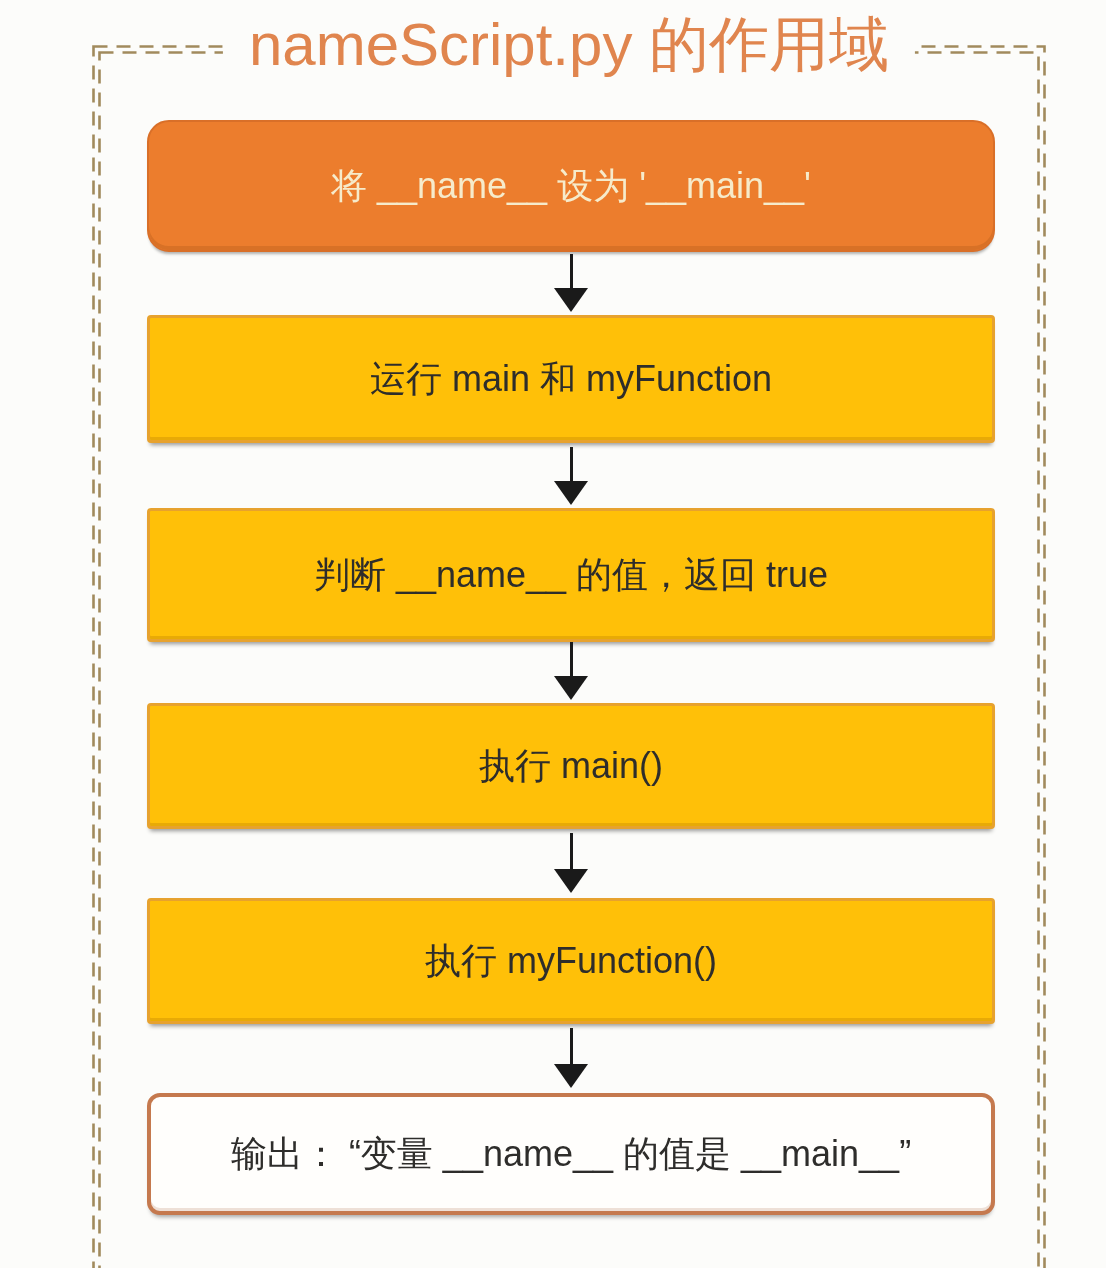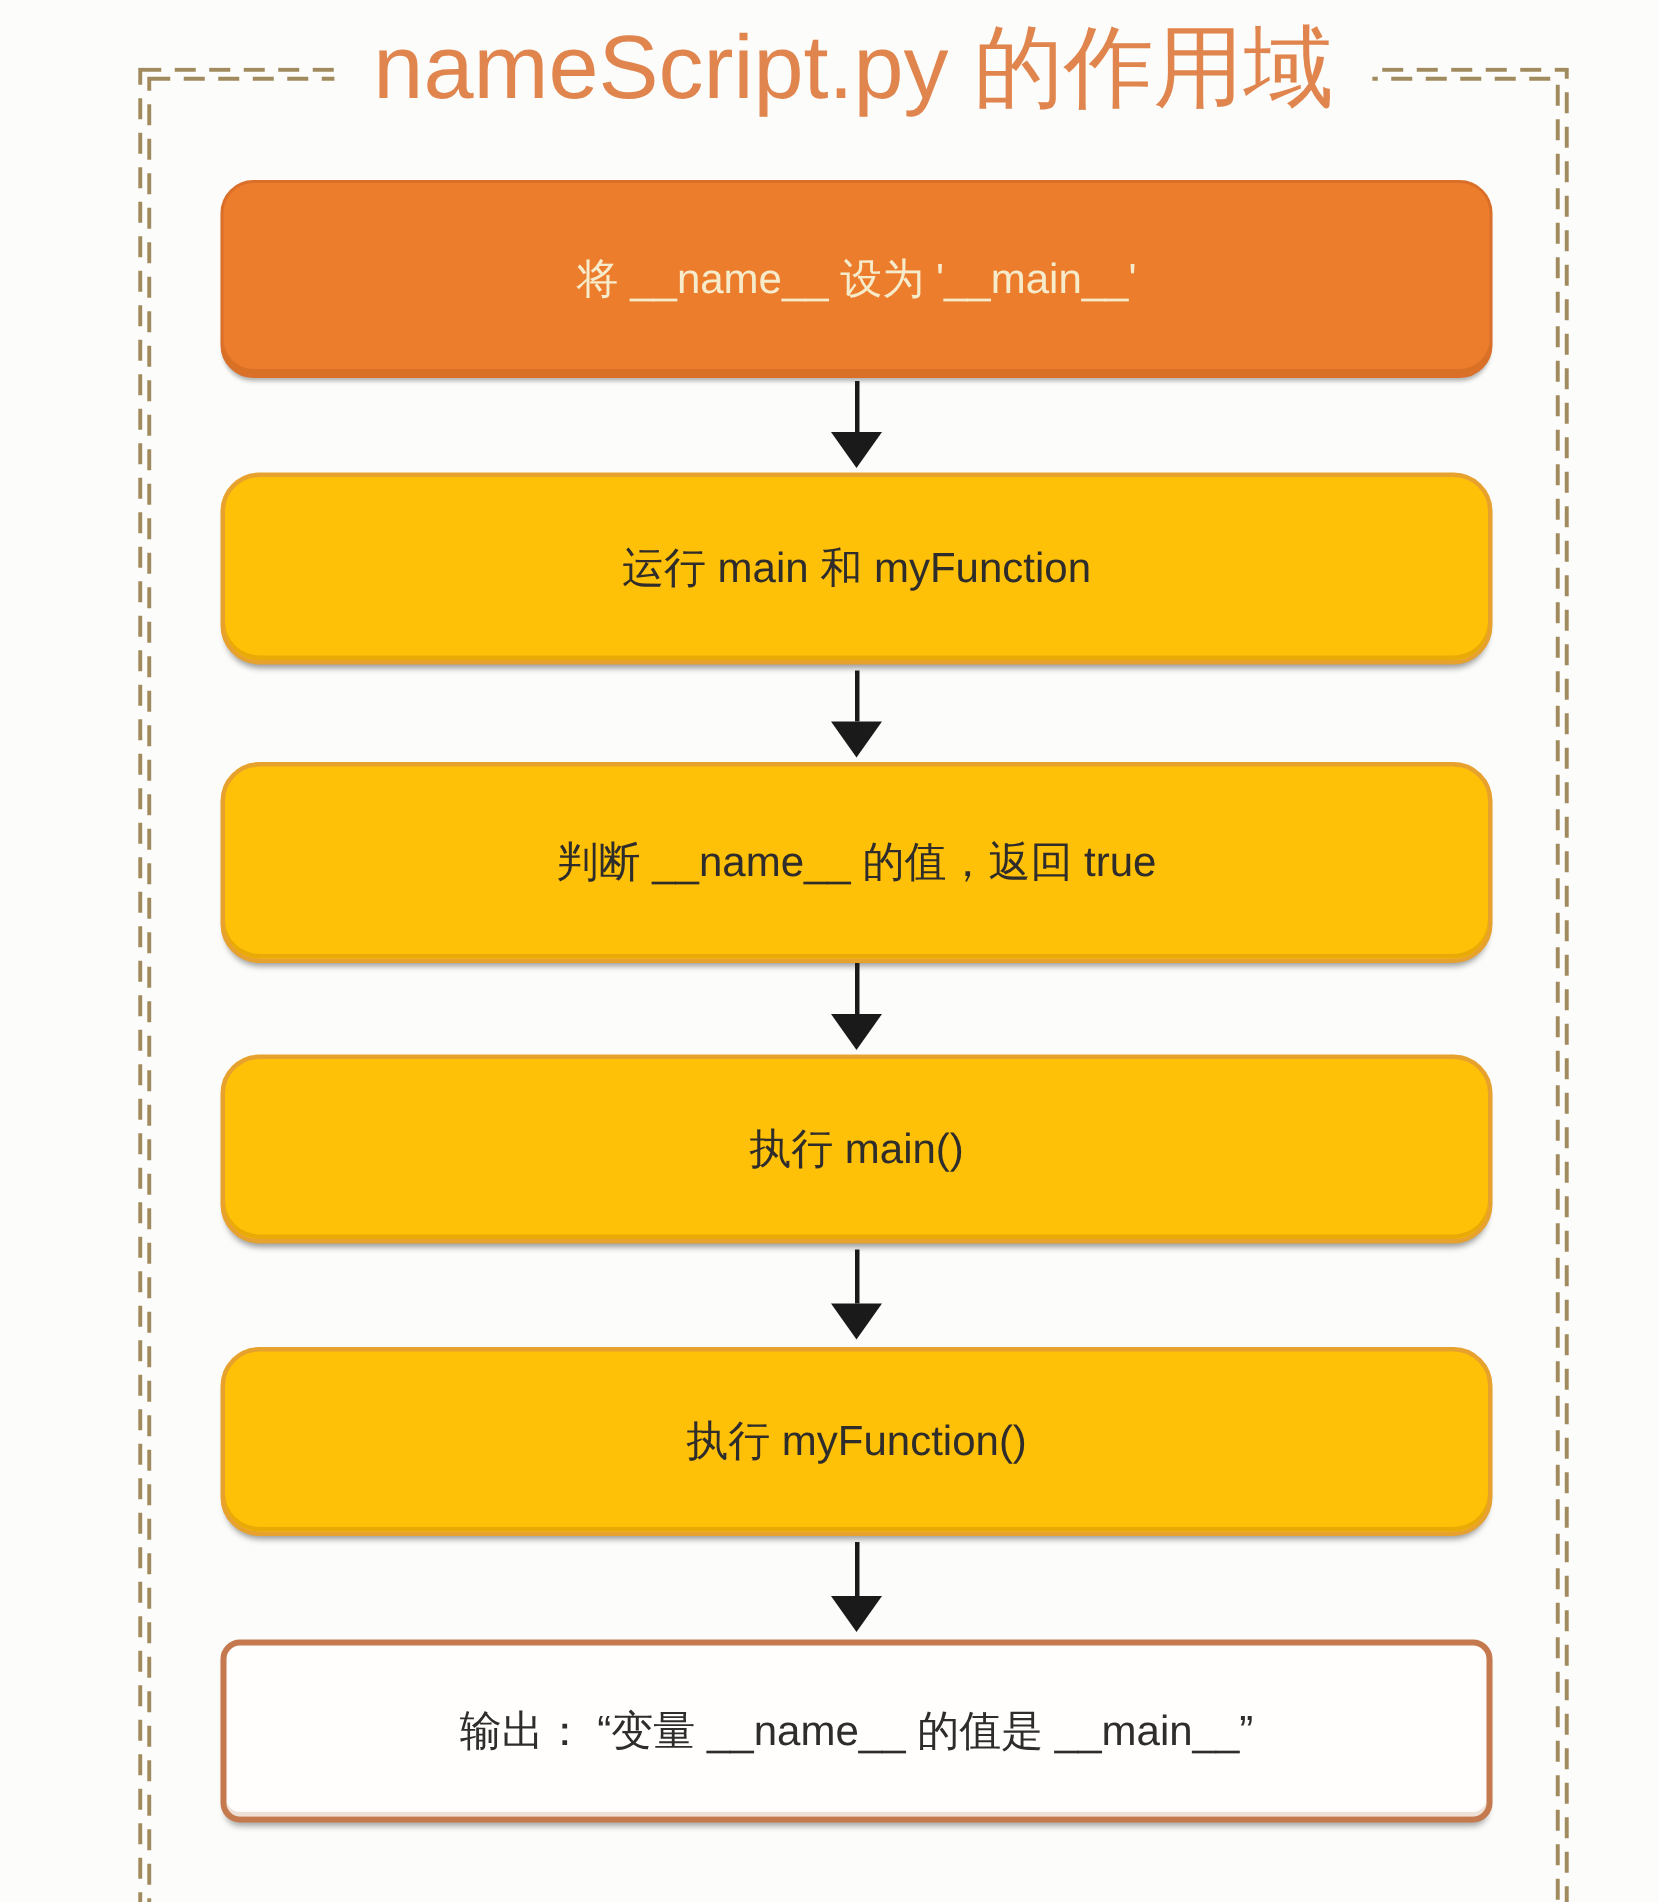--- a/index.html
+++ b/index.html
@@ -40,36 +40,36 @@
     position: absolute;
     left: 147px;
     width: 848px;
     box-sizing: border-box;
     display: flex;
     flex-direction: column;
     align-items: center;
     justify-content: center;
     text-align: center;
     z-index: 1;
-    font-size: 28px;
+    font-size: 36px;
     line-height: 1.28;
   }
   .box-start {
     top: 120px;
     height: 132px;
     background: #ec7d2d;
     border: 2px solid #d96f28;
     border-radius: 22px;
     color: #f6ebcb;
     box-shadow: 0 4px 3px -2px rgba(0,0,0,0.30), inset 0 -4px 0 rgba(130,60,10,0.18);
   }
   .box-gold {
     background: #ffc008;
     border: 3px solid #e7a22e;
-    border-radius: 26px;
+    border-radius: 4px;
     color: #2e2d2b;
     box-shadow: 0 5px 4px -3px rgba(0,0,0,0.40), inset 0 -3px 0 rgba(150,90,0,0.22);
   }
   .box-run-defs   { top: 315px;  height: 128px; }
   .box-check-name { top: 508px;  height: 134px; }
   .box-run-main   { top: 703px;  height: 126px; }
   .box-run-myfunc { top: 898px;  height: 126px; }
   .box-output {
     top: 1093px;
     height: 122px;

